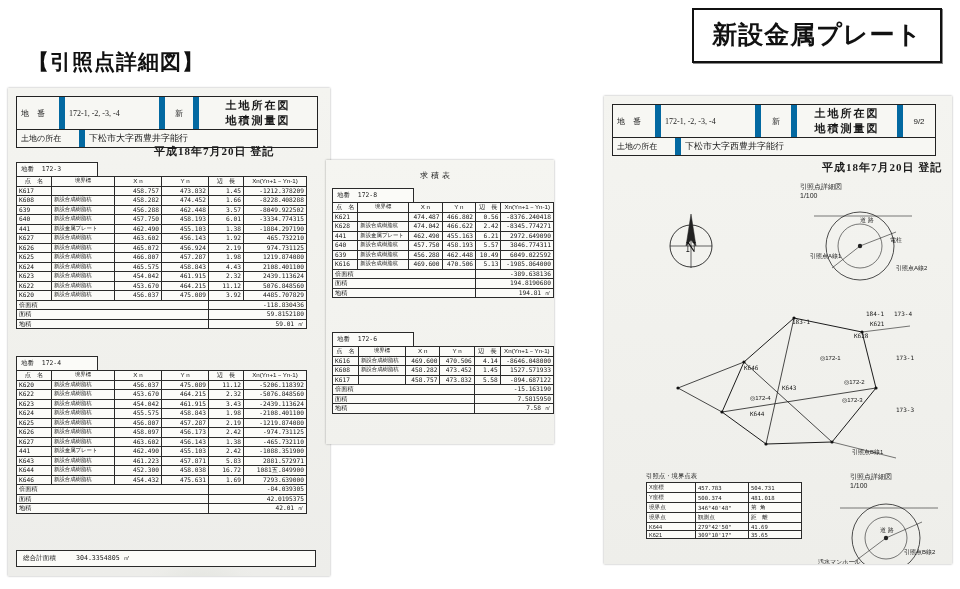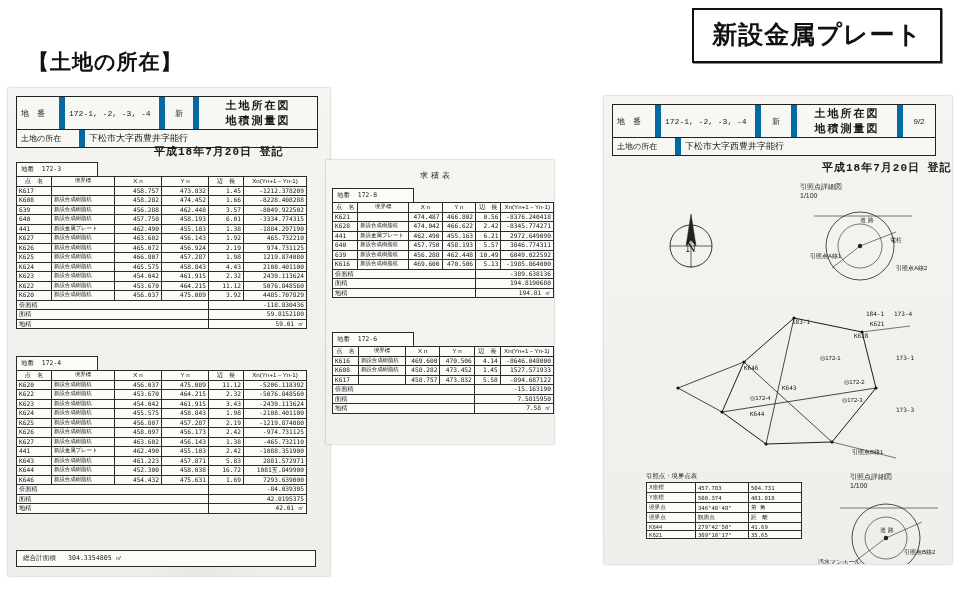--- a/index.html
+++ b/index.html
@@ -49,21 +49,21 @@
     pointer-events:none;
   }
 
   
   .titleblock{ position:absolute; border:1px solid #222; background:#f7f7f3;}
   .tb-row{ display:flex; border-bottom:1px solid #222; }
   .tb-row:last-child{ border-bottom:none; }
   .tb-cell{ border-right:6px solid #0369a1; padding:2px 4px; font-size:8px; display:flex; align-items:center; }
   .tb-cell:last-child{ border-right:none; }
   .tb-sub{ font-size:11px; font-weight:bold; letter-spacing:2px; }
-  .handwrite{ font-family:Liberation Mono, monospace; }
+  .handwrite{ font-family:Liberation Serif, serif; }
 
   .date-line{ position:absolute; font-size:11px; font-weight:bold; letter-spacing:1px; }
 
   
   table.pts{ border-collapse:collapse; position:absolute; background:#fbfbf8; }
   table.pts td, table.pts th{
     border:1px solid #2a2a2a;
     font-size:6.2px;
     line-height:1.05;
     padding:1px 2px;
@@ -86,21 +86,21 @@
     position:absolute; border:1px solid #2a2a2a; background:#fbfbf8;
     font-size:6.4px; padding:2px 4px; white-space:nowrap;
     font-family:"Liberation Sans", sans-serif;
   }
   .chibanbox .v{ font-family:"DejaVu Sans Mono", monospace; margin-left:8px;}
 
   .totalbox{
     position:absolute; border:1px solid #2a2a2a; background:#fbfbf8;
     font-size:6.6px; padding:3px 6px; white-space:nowrap;
   }
-  .totalbox .v{ font-family:"DejaVu Sans Mono", monospace; margin-left:12px; }
+  .totalbox .v{ font-family:"DejaVu Sans Mono", monospace; margin-left:20px; }
 
   
   .dwg{ position:absolute; }
   .dwg-label{ position:absolute; font-size:6px; color:#161616; white-space:nowrap; font-family:"DejaVu Sans Mono", monospace;}
   .dwg-label.jp{ font-family:"Liberation Sans", sans-serif; font-size:6px;}
   .scale-lbl{ position:absolute; font-size:7px; white-space:nowrap; }
 
   .ctrl-table{ position:absolute; border-collapse:collapse; background:#fbfbf8; }
   .ctrl-table td{ border:1px solid #2a2a2a; font-size:5.6px; padding:0.5px 2px; white-space:nowrap;
     font-family:"DejaVu Sans Mono", monospace; }
@@ -111,21 +111,21 @@
 
   svg{ display:block; }
 </style>
 </head>
 <body>
 
 <div class="brand-box">
   <div class="inner">新設金属プレート</div>
 </div>
 
-<div class="page-title">【土地の所在】</div>
+<div class="page-title">【引照点詳細図】</div>
 
 <div class="sheet left">
   <div class="watermark"></div>
 
   <div class="titleblock" style="left:8px; top:8px; width:300px;">
     <div class="tb-row">
       <div class="tb-cell" style="width:34px;">地　番</div>
       <div class="tb-cell handwrite" style="width:86px;">172-1, -2, -3, -4</div>
       <div class="tb-cell" style="width:20px;justify-content:center;">新</div>
       <div class="tb-cell" style="flex:1;flex-direction:column;align-items:center;justify-content:center;padding:1px 2px;">

